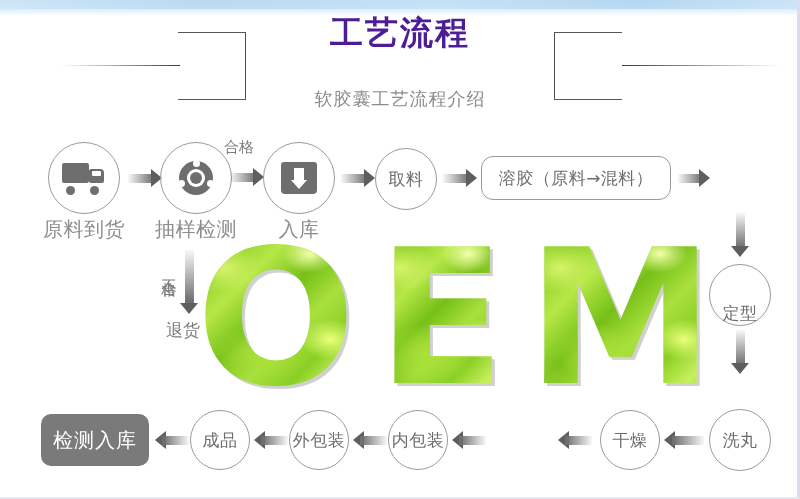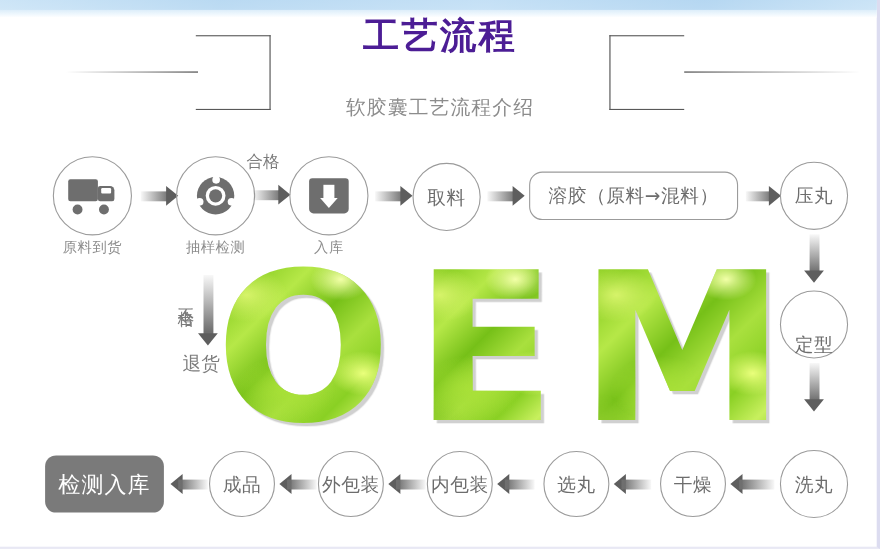--- a/index.html
+++ b/index.html
@@ -101,21 +101,21 @@
     display:flex;align-items:center;justify-content:center;
     color:#6d6d6d;font-size:17px;letter-spacing:.5px;
   }
   .pill-solid{
     border-radius:10px;background:#7a7a7a;
     display:flex;align-items:center;justify-content:center;
     color:#ffffff;font-size:20px;letter-spacing:1px;
   }
   .caption{
     position:absolute;text-align:center;color:#8d8d8d;
-    font-size:13px;letter-spacing:.5px;white-space:nowrap;
+    font-size:20px;letter-spacing:.5px;white-space:nowrap;
   }
   .tag{
     position:absolute;color:#7c7c7c;font-size:15px;white-space:nowrap;
   }
   .tag-vert{
     position:absolute;color:#7c7c7c;font-size:15px;white-space:nowrap;
     writing-mode:vertical-rl;text-orientation:upright;letter-spacing:1px;
   }
 
   
@@ -253,23 +253,20 @@
 
   <div class="node pill" style="left:481px;top:156px;width:190px;height:44px;">
     <span>溶胶（原料→混料）</span>
   </div>
 
   <div class="arr arr-r" style="left:678px;top:169px;width:32px;height:19px;">
     <span class="shaft" style="width:25px;"></span>
       <span class="head"></span>
   </div>
 
-  <div class="node circle op" style="left:709px;top:147px;width:62px;height:62px;">
-    <span>压丸</span>
-  </div>
 
   <div class="arr arr-d" style="left:731px;top:213px;width:19px;height:44px;">
     <span class="shaft" style="height:36px;"></span>
       <span class="head"></span>
   </div>
 
   <div class="node circle op" style="left:709px;top:264px;width:62px;height:62px;align-items:flex-end;">
     <span>定型</span>
   </div>
 
@@ -318,23 +315,20 @@
 
   <div class="node circle op" style="left:388px;top:410px;width:60px;height:60px;">
     <span>内包装</span>
   </div>
 
   <div class="arr arr-l" style="left:452px;top:431px;width:34px;height:19px;">
     <span class="head"></span>
       <span class="shaft" style="width:27px;"></span>
   </div>
 
-  <div class="node circle op" style="left:494px;top:410px;width:60px;height:60px;">
-    <span>选丸</span>
-  </div>
 
   <div class="arr arr-l" style="left:558px;top:431px;width:34px;height:19px;">
     <span class="head"></span>
       <span class="shaft" style="width:27px;"></span>
   </div>
 
   <div class="node circle op" style="left:600px;top:410px;width:60px;height:60px;">
     <span>干燥</span>
   </div>
 

